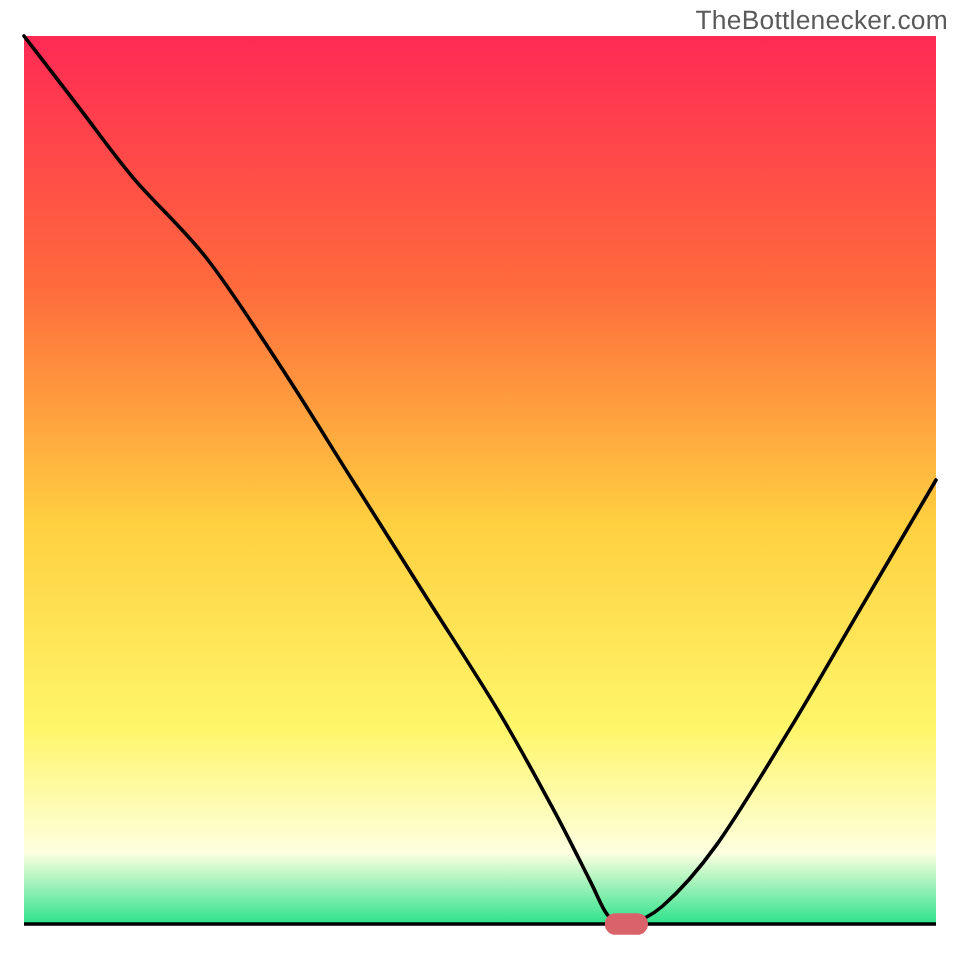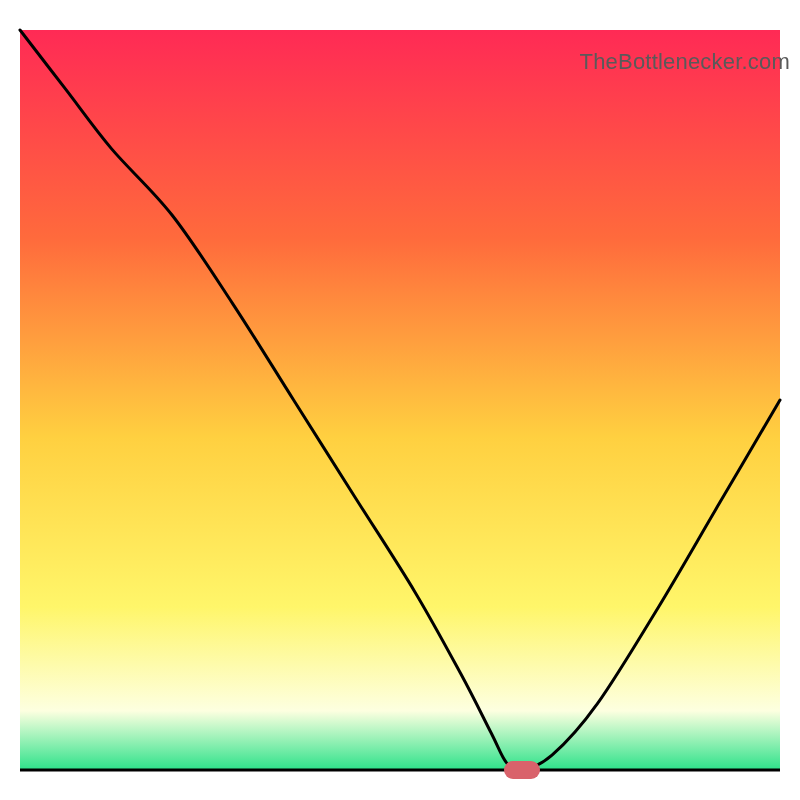--- a/index.html
+++ b/index.html
@@ -18,21 +18,20 @@
   }
   .watermark {
     position: absolute;
     top: 4px;
     right: 10px;
     color: #5a5a5a;
     font-size: 22px;
     font-weight: 500;
     letter-spacing: 0.2px;
     z-index: 30;
-    margin-top: 45px;
   }
   svg.plot {
     position: absolute;
     top: 0;
     left: 0;
   }
   .marker {
     position: absolute;
     width: 36px;
     height: 18px;

